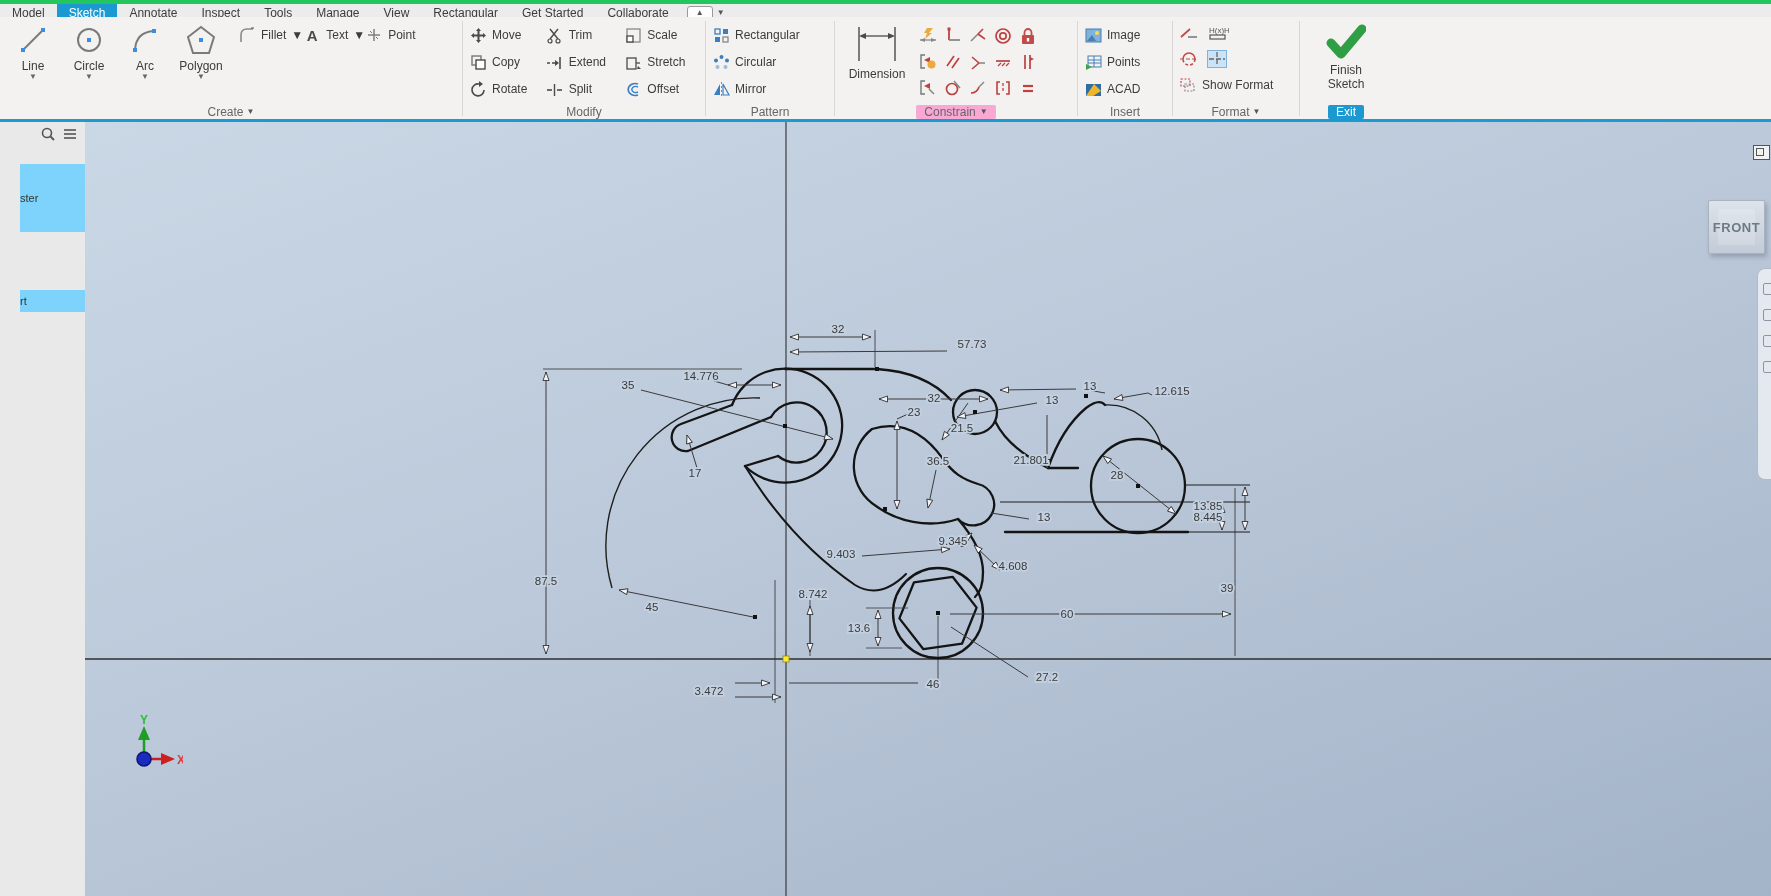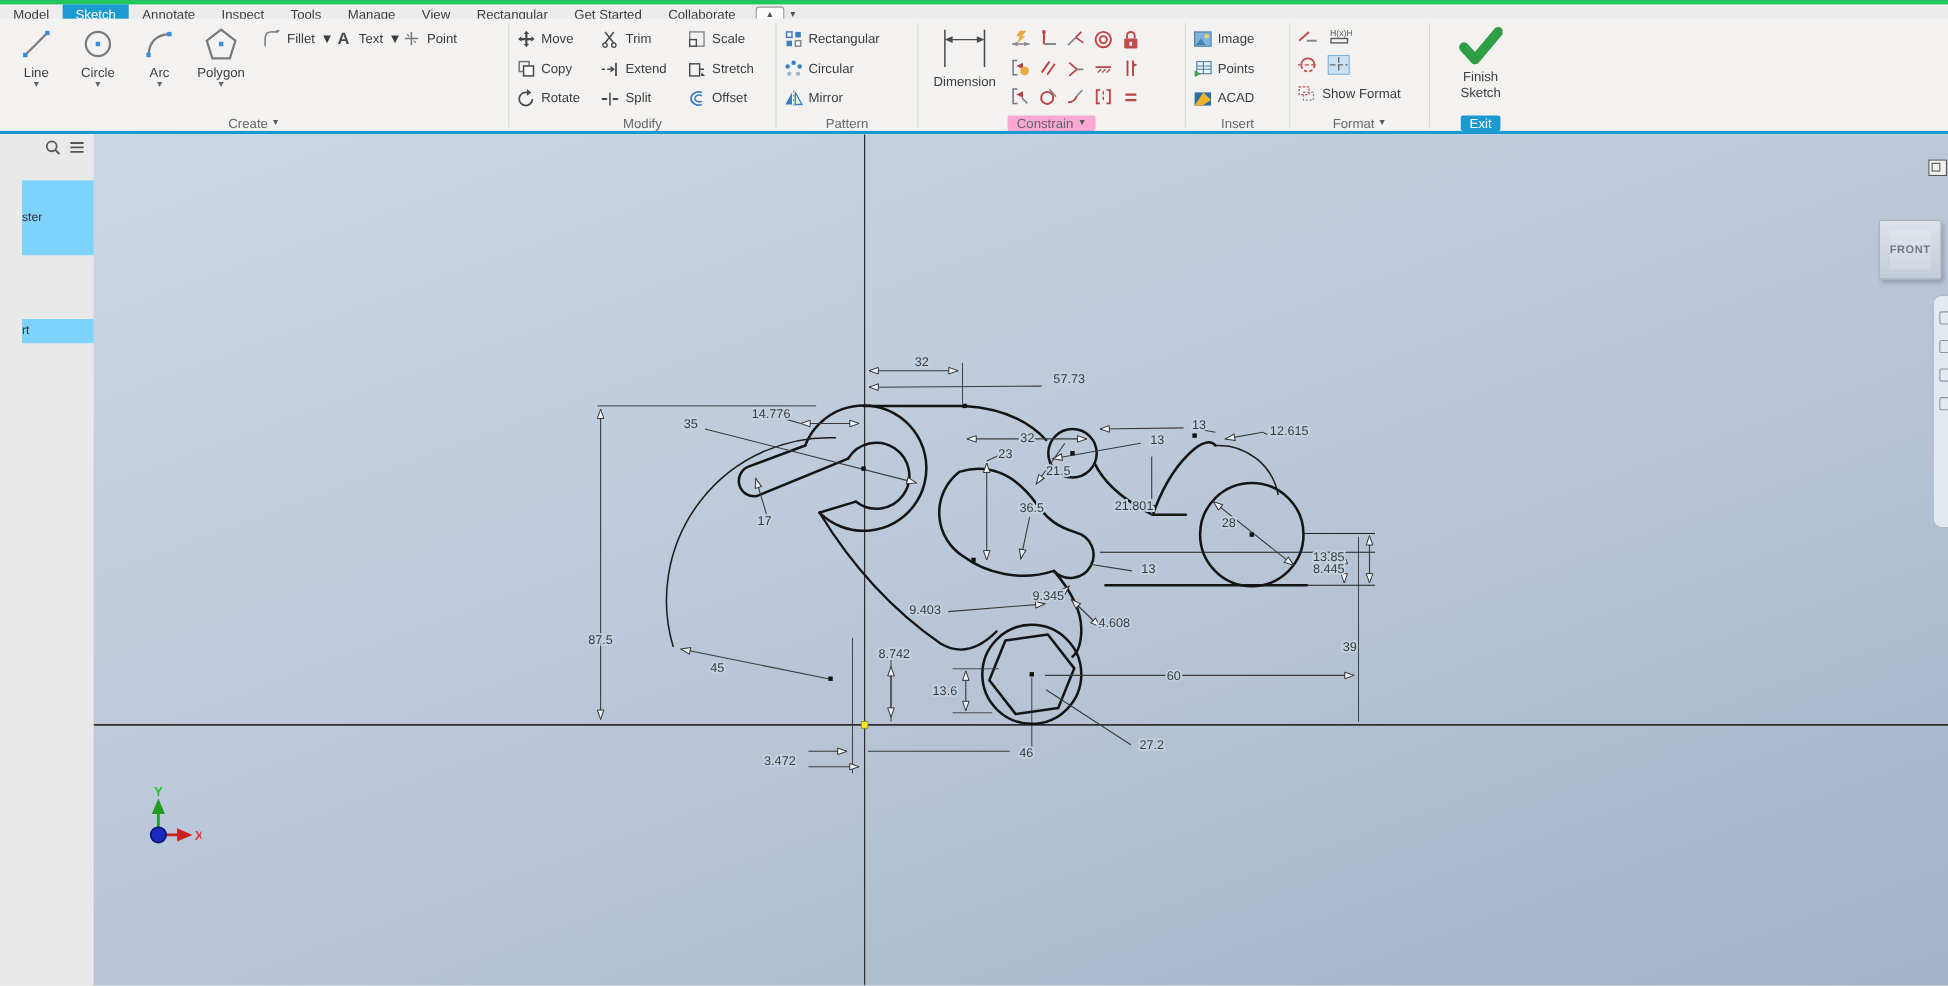--- a/index.html
+++ b/index.html
@@ -41,21 +41,21 @@
   #browser .bhead{height:24px;display:flex;align-items:center;justify-content:flex-end;gap:8px;padding-right:8px;}
   #browser .row{position:absolute;left:0;width:85px;background:#7dd3fc;margin-left:20px;}
   
   #canvas{position:absolute;left:85px;top:122px;width:1686px;height:774px;
           background:linear-gradient(160deg,#cad7e5 0%,#bcc9da 45%,#a3b3c8 100%);overflow:hidden;}
   #sketchsvg{position:absolute;left:0;top:0;}
   #viewcube{position:absolute;left:1623px;top:78px;width:55px;height:52px;border:1px solid #a9b2bf;border-radius:2px;
             background:linear-gradient(180deg,#dde3ea,#c2cbd7);box-shadow:2px 3px 4px rgba(40,50,70,.25);
             display:flex;align-items:center;justify-content:center;}
   #viewcube .inner{position:absolute;left:9px;top:8px;right:9px;bottom:8px;background:rgba(255,255,255,.18);}
-  #viewcube span{font-size:10px;font-weight:bold;color:#6e7987;letter-spacing:.5px;z-index:1;}
+  #viewcube span{font-size:13px;font-weight:bold;color:#6e7987;letter-spacing:.5px;z-index:1;}
   #navbar{position:absolute;left:1672px;top:146px;width:22px;height:196px;border:1px solid #b2bac4;border-radius:8px 0 0 8px;
           background:rgba(236,240,245,.85);display:flex;flex-direction:column;align-items:center;gap:14px;padding-top:14px;}
   #navbar i{width:10px;height:10px;border:1px solid #8b95a2;border-radius:2px;display:block;}
   #miniwin{position:absolute;left:1668px;top:23px;width:15px;height:13px;border:1px solid #555;background:#f2f2f2;}
   #miniwin i{position:absolute;left:2px;top:2px;width:6px;height:6px;border:1px solid #555;display:block;}
   #triad{position:absolute;left:28px;top:590px;}
 </style>
 </head>
 <body>
 

